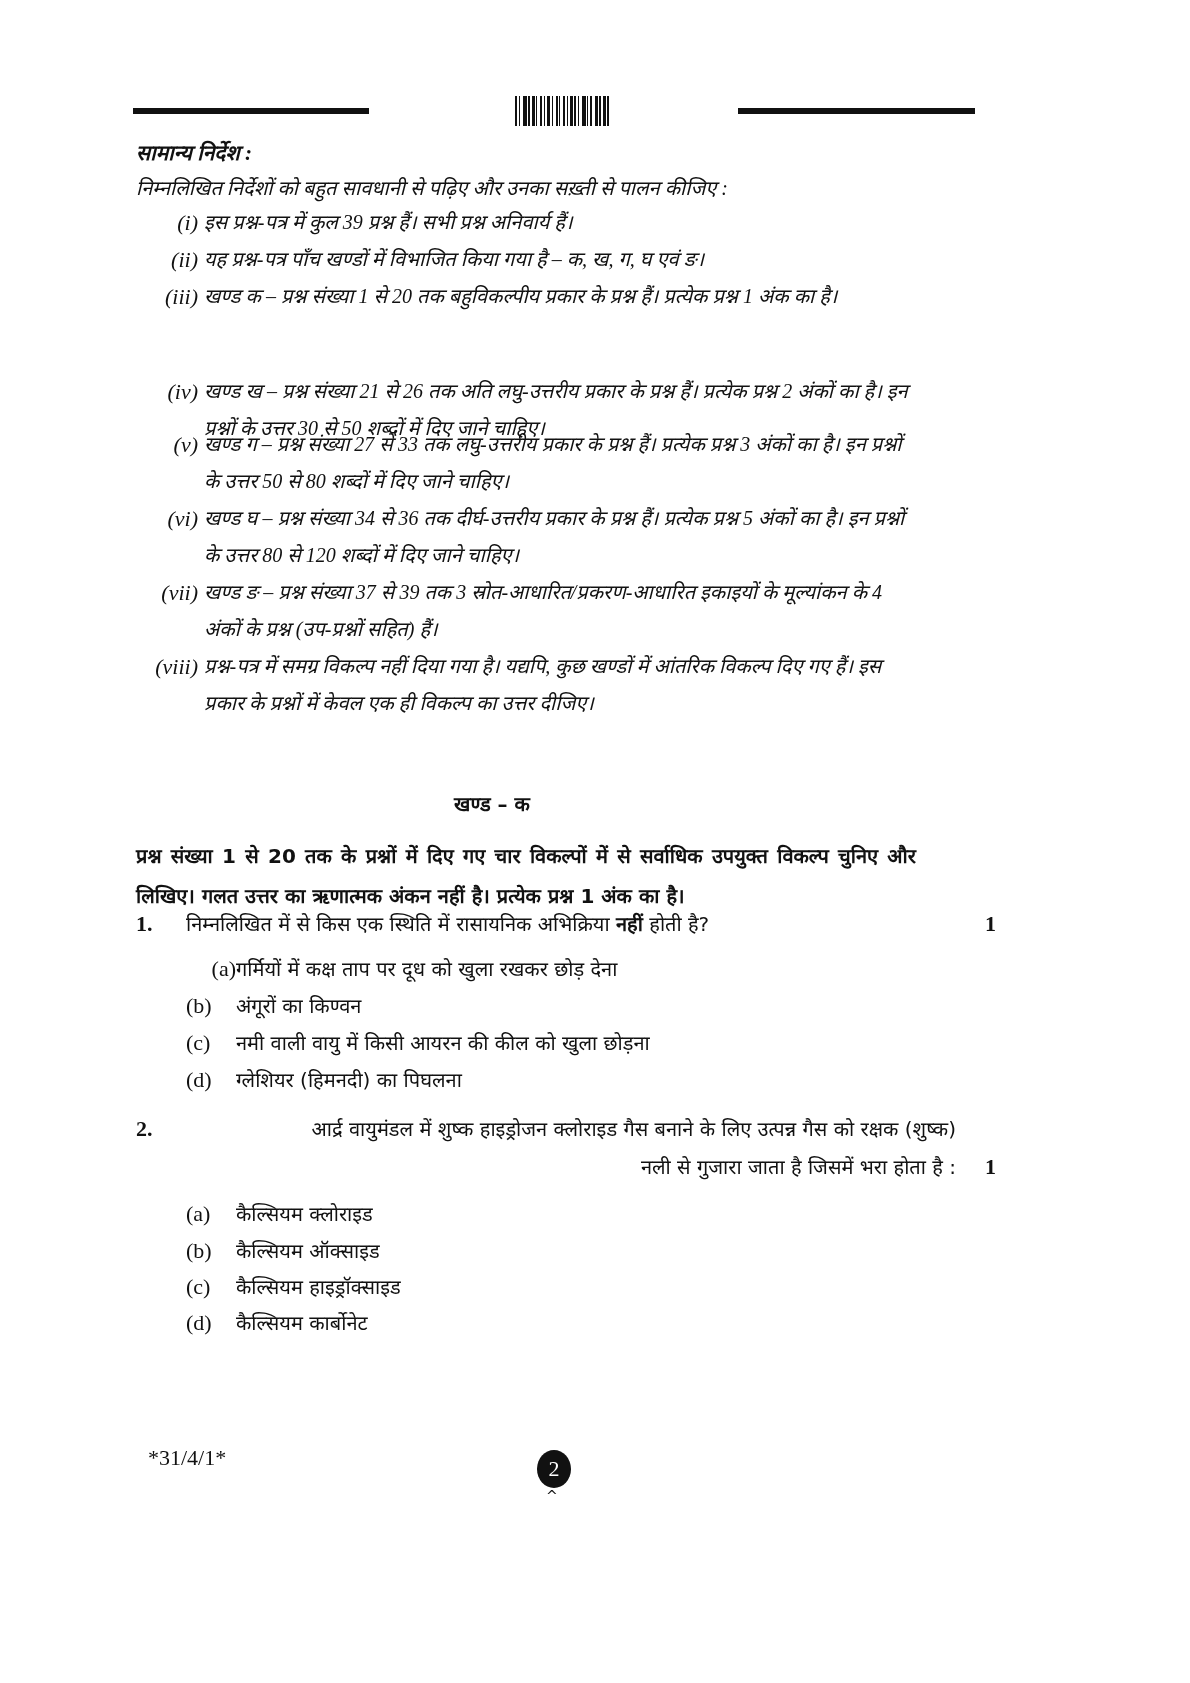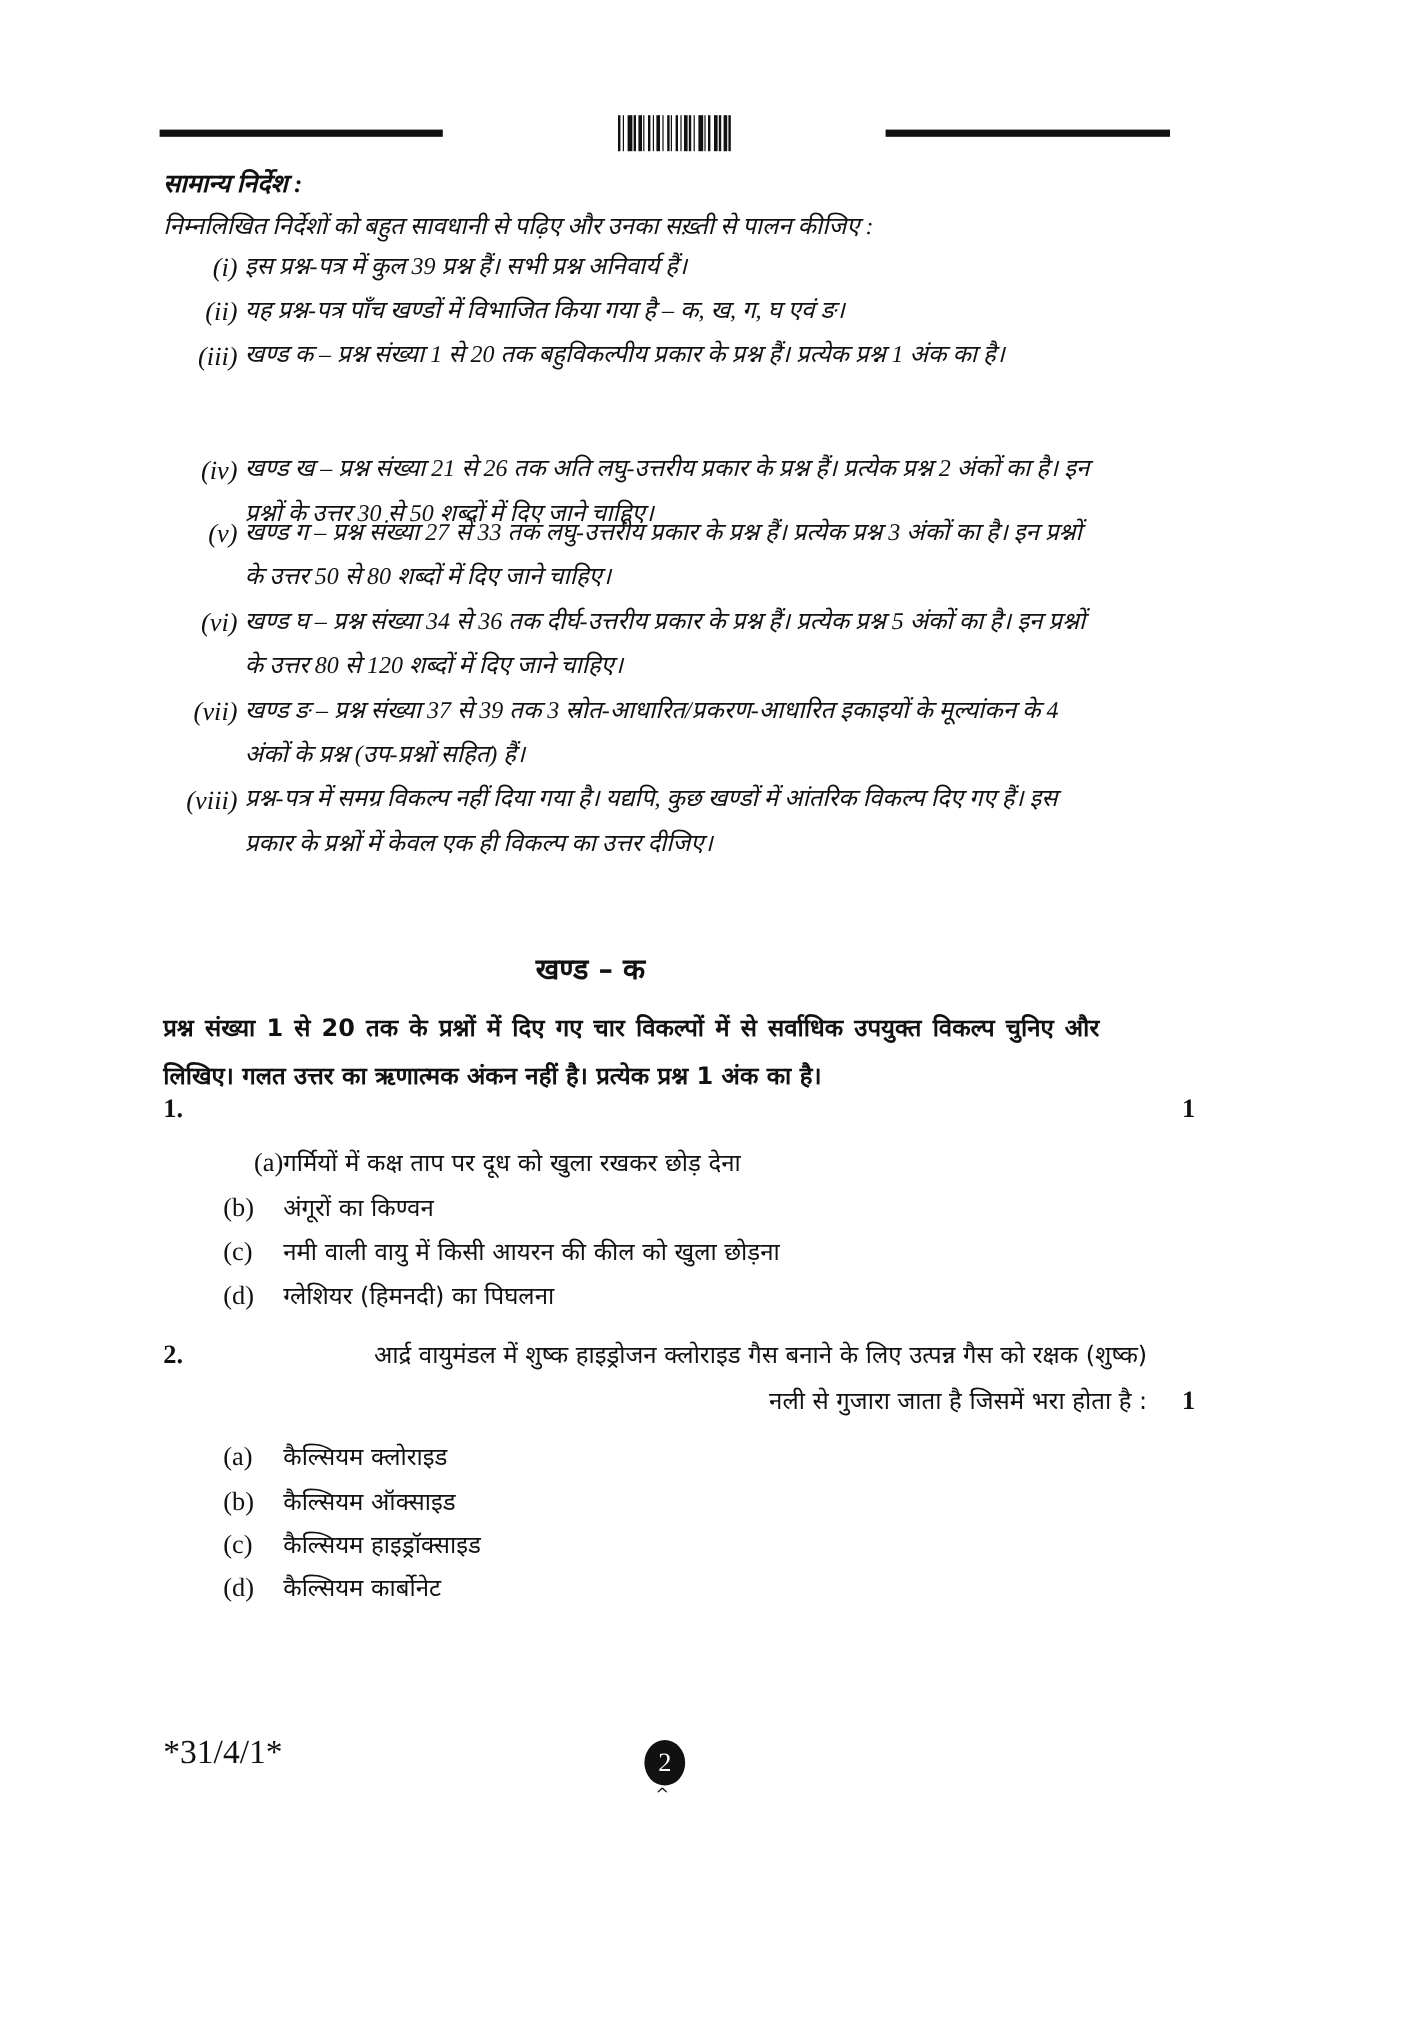--- a/index.html
+++ b/index.html
@@ -8,29 +8,29 @@
   .rule { position: absolute; height: 6px; background: #111; top: 108px; }
   .barcode { position: absolute; left: 515px; top: 96px; width: 116px; height: 30px; display: flex; align-items: stretch; }
   .barcode span { display: block; height: 100%; }
   .ital { font-family: "Liberation Serif", serif; font-style: italic; }
   .heading { left: 136px; top: 138px; font-size: 21px; font-weight: bold; }
   .intro { left: 136px; top: 174px; font-size: 20px; }
   .instr { position: absolute; left: 130px; width: 790px; font-size: 20px; line-height: 37px; }
   .instr .num { position: absolute; left: 0; width: 68px; text-align: right; font-family: "Liberation Serif", serif; font-style: italic; font-size: 22px; }
   .instr .txt { position: absolute; left: 74px; width: 716px; font-family: "Liberation Serif", serif; font-style: italic; }
   .instr b { font-weight: normal; }
-  .section-title { left: 0; width: 984px; top: 790px; text-align: center; font-size: 24px; font-weight: bold; font-family: "DejaVu Sans", sans-serif; }
+  .section-title { left: 0; width: 984px; top: 790px; text-align: center; font-size: 20px; font-weight: bold; font-family: "DejaVu Sans", sans-serif; }
   .section-instr { left: 136px; top: 836px; width: 780px; font-size: 20px; font-weight: bold; line-height: 40px; font-family: "DejaVu Sans", sans-serif; text-align: justify; }
   .q { position: absolute; left: 136px; width: 860px; font-size: 20px; font-family: "DejaVu Sans", sans-serif; line-height: 38px; }
   .q .qnum { position: absolute; left: 0; font-weight: bold; font-family: "Liberation Serif", serif; font-size: 22px; }
   .q .qtext { position: absolute; left: 50px; width: 740px; }
   .q .marks { position: absolute; right: 0; font-weight: bold; font-family: "Liberation Serif", serif; font-size: 22px; }
   .opt { position: absolute; left: 186px; font-size: 20px; font-family: "DejaVu Sans", sans-serif; }
   .opt .olabel { display: inline-block; width: 50px; font-family: "Liberation Serif", serif; font-size: 22px; }
-  .footer-code { left: 136px; top: 1445px; font-size: 28px; font-family: "Liberation Serif", serif; }
+  .footer-code { left: 148px; top: 1445px; font-size: 22px; font-family: "Liberation Serif", serif; }
   .page-badge { left: 537px; top: 1450px; width: 34px; height: 38px; border-radius: 50%; background: #111; color: #fff; text-align: center; line-height: 38px; font-size: 22px; font-family: "Liberation Serif", serif; }
   .caret { left: 546px; top: 1488px; font-size: 14px; font-family: "DejaVu Sans", sans-serif; }
 </style>
 </head>
 <body>
 
 <div class="rule" style="left:133px;width:236px;"></div>
 <div class="rule" style="left:738px;width:237px;"></div>
 <div class="barcode">
   <span style="width:2px;background:#111"></span>
@@ -123,20 +123,21 @@
 <div class="instr" style="top:648px;height:74px;">
   <span class="num">(viii)</span>
   <span class="txt">प्रश्न-पत्र में समग्र विकल्प नहीं दिया गया है। यद्यपि, कुछ खण्डों में आंतरिक विकल्प दिए गए हैं। इस प्रकार के प्रश्नों में केवल एक ही विकल्प का उत्तर दीजिए।</span>
 </div>
 
 <div class="abs section-title">खण्ड – क</div>
 <div class="abs section-instr">प्रश्न संख्या 1 से 20 तक के प्रश्नों में दिए गए चार विकल्पों में से सर्वाधिक उपयुक्त विकल्प चुनिए और लिखिए। गलत उत्तर का ऋणात्मक अंकन नहीं है। प्रत्येक प्रश्न 1 अंक का है।</div>
 
 <div class="q" style="top:905px;height:38px;">
   <span class="qnum">1.</span>
+  <span class="qtext"><span>निम्नलिखित में से किस एक स्थिति में रासायनिक अभिक्रिया </span><b>नहीं</b><span> होती है?</span></span>
   <span class="marks">1</span>
 </div>
 <div class="opt" style="top:955px;text-align:right;"><span class="olabel">(a)</span><span>गर्मियों में कक्ष ताप पर दूध को खुला रखकर छोड़ देना</span></div>
 <div class="opt" style="top:992px;"><span class="olabel">(b)</span><span>अंगूरों का किण्वन</span></div>
 <div class="opt" style="top:1029px;"><span class="olabel">(c)</span><span>नमी वाली वायु में किसी आयरन की कील को खुला छोड़ना</span></div>
 <div class="opt" style="top:1066px;"><span class="olabel">(d)</span><span>ग्लेशियर (हिमनदी) का पिघलना</span></div>
 
 <div class="q" style="top:1110px;height:80px;">
   <span class="qnum">2.</span>
   <span class="qtext" style="width:770px;text-align:right;"><span>आर्द्र वायुमंडल में शुष्क हाइड्रोजन क्लोराइड गैस बनाने के लिए उत्पन्न गैस को रक्षक (शुष्क)</span><br><span>नली से गुजारा जाता है जिसमें भरा होता है :</span></span>

